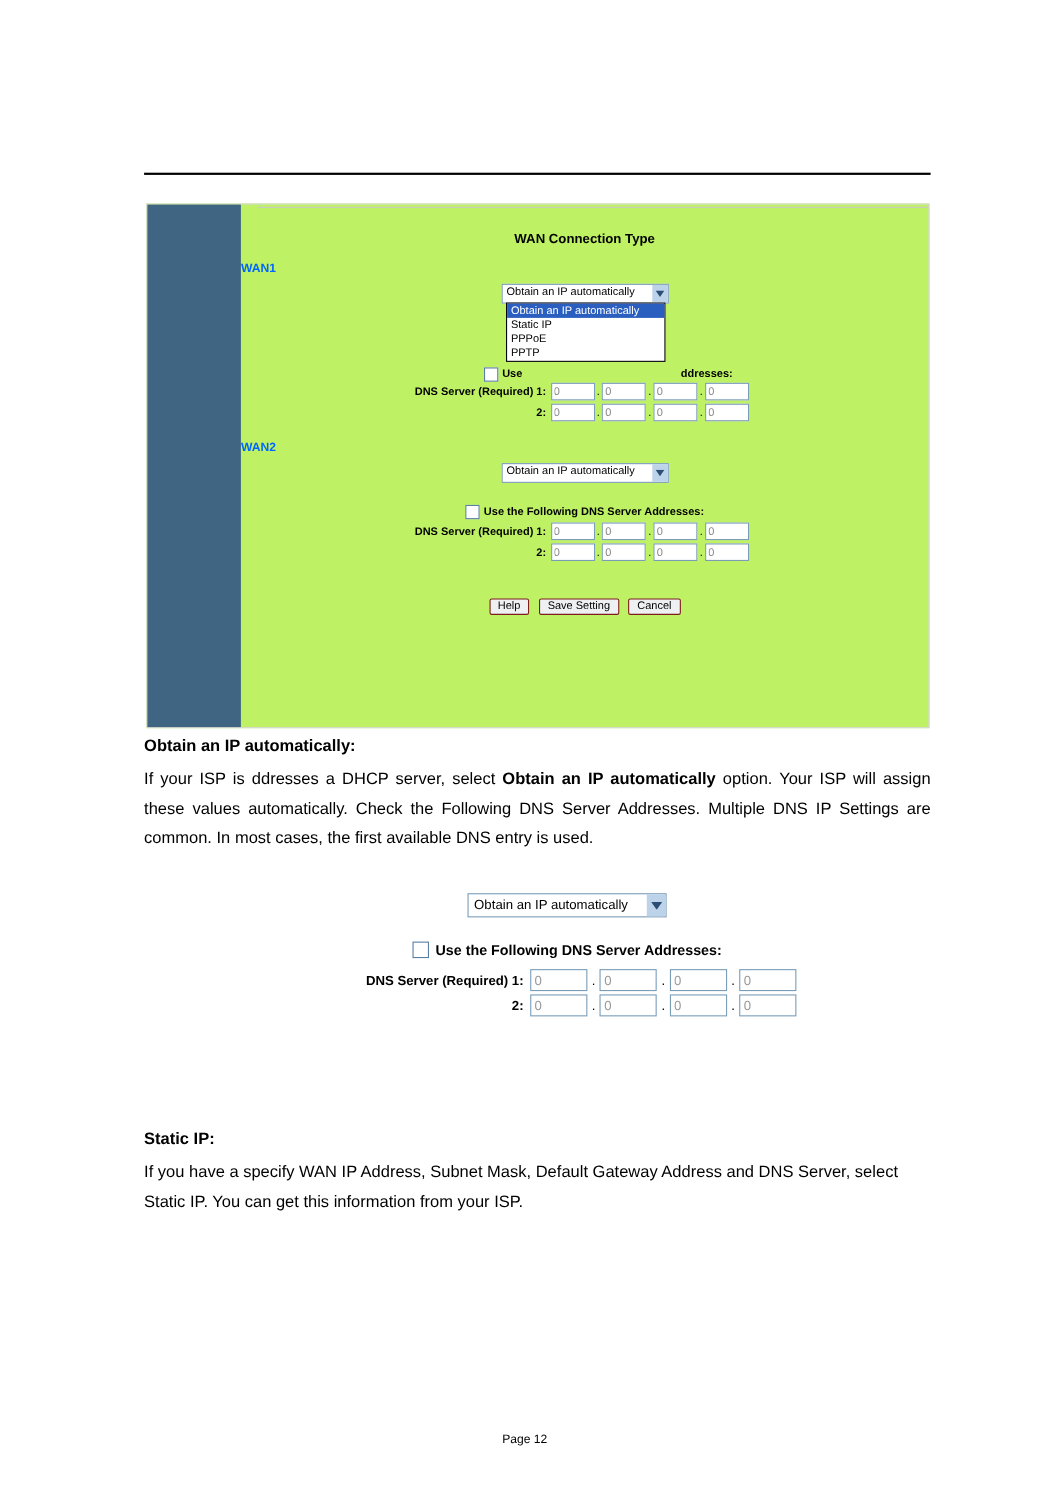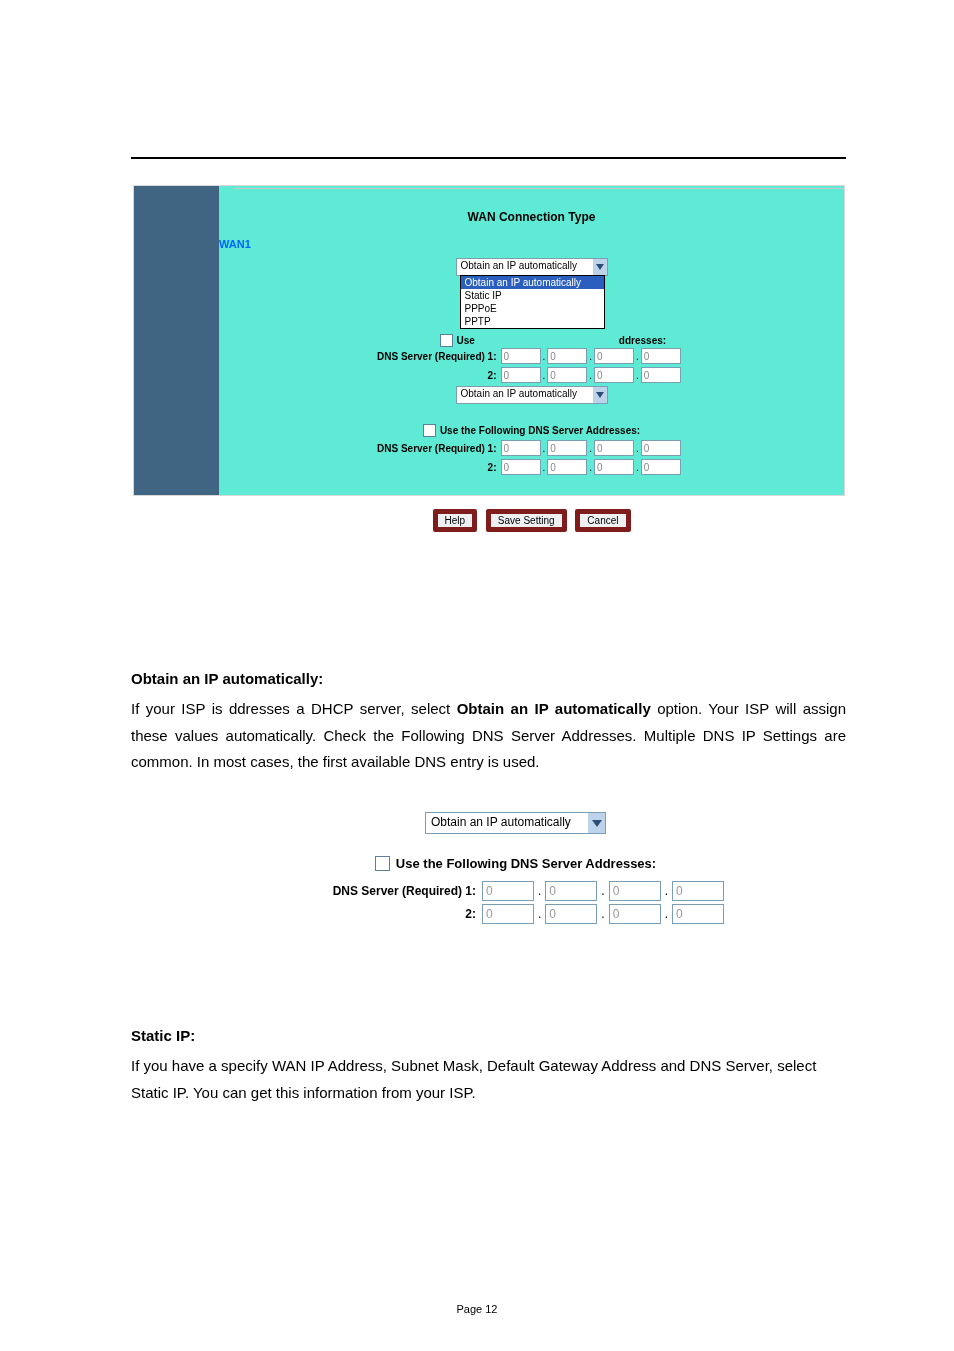--- a/index.html
+++ b/index.html
@@ -2,21 +2,21 @@
 <html><head>
 <meta charset="utf-8">
 <style>
   html, body { margin: 0; padding: 0; background: #fff; font-family: Arial, Helvetica, sans-serif; color: #000; }
   .page { width: 954px; margin: 0 auto; position: relative; min-height: 1351px; box-sizing: border-box; }
   .header-title { position: absolute; right: 110px; top: 128px; font-size: 20px; font-weight: bold; }
   .header-rule { position: absolute; left: 131px; right: 108px; top: 157px; border-top: 2px solid #000; }
   .page-number { position: absolute; left: 0; right: 0; bottom: 36px; text-align: center; font-size: 11px; color: #000; }
 
   
-  .shot1 { position: absolute; left: 133px; top: 185px; width: 712px; height: 311px; border: 1px solid #d8d8d8; background: #5eead4; box-sizing: border-box; }
+  .shot1 { position: absolute; left: 133px; top: 185px; width: 712px; height: 477px; border: 1px solid #d8d8d8; background: #bef264; box-sizing: border-box; }
   .shot1 .sidebar { position: absolute; left: 0; top: 0; width: 85px; height: 100%; background: #3f6583; }
   .shot1 .inner-rule { position: absolute; left: 100px; right: 0; top: 2px; border-top: 1px solid #c9c9c9; }
   .shot1 .content { position: absolute; left: 85px; right: 0; top: 0; bottom: 0; font-size: 10px; }
 
   .ct-title { text-align: center; font-weight: bold; font-size: 12px; margin-top: 24px; }
   .wan-name { text-align: left; color: #0066ff; font-weight: bold; font-size: 11px; margin-top: 14px; margin-bottom: 8px; }
 
   .form-area { width: 420px; margin: 0 auto; position: relative; }
   .row { display: flex; align-items: center; margin: 3px 0; }
   .lbl-r { width: 175px; text-align: right; font-weight: bold; font-size: 10px; padding-right: 4px; }
@@ -25,21 +25,21 @@
   .chk { width: 11px; height: 11px; border: 1px solid #5b7fa3; background: #fff; margin-right: 4px; flex: none; }
   .sel-combo { display: inline-flex; align-items: stretch; border: 1px solid #7a9db8; background: #fff; height: 16px; }
   .sel-combo .txt { font-size: 10px; padding: 1px 4px; min-width: 128px; }
   .sel-arrow { width: 14px; background: #bcd3e9; display: flex; align-items: center; justify-content: center; }
   .sel-arrow svg { display: block; }
 
   .dd-list { position: absolute; border: 1px solid #000; background: #fff; font-size: 10px; width: 143px; z-index: 5; }
   .dd-item { padding: 1px 4px; }
   .dd-item.sel { background: #2b5fbf; color: #fff; }
 
-  .btn { display: inline-block; border: 5px solid #7f1d1d; background: #eef0f2; font-size: 10px; padding: 1px 7px; margin: 0 3px; border-radius: 2px; }
+  .btn { display: inline-block; border: 1px solid #7f1d1d; background: #eef0f2; font-size: 10px; padding: 1px 7px; margin: 0 3px; border-radius: 2px; }
 
   
   .body-text { position: absolute; left: 131px; right: 108px; font-size: 15px; line-height: 1.78; text-align: justify; }
   .h-obtain { top: 666px; font-weight: bold; text-align: left; }
   .p-obtain { top: 696px; }
   .h-static { top: 1023px; font-weight: bold; text-align: left; }
   .p-static { top: 1053px; }
   .body-text b { font-weight: bold; }
 
   
@@ -108,20 +108,21 @@
           <input class="ip-in" value="0" style="">
           <span class="dot">.</span>
           <input class="ip-in" value="0" style="">
           <span class="dot">.</span>
           <input class="ip-in" value="0" style="">
           <span class="dot">.</span>
           <input class="ip-in" value="0" style="">
         </div>
       </div>
 
+      <div class="wan-name" style="margin-top:18px;">WAN2</div>
       <div class="form-area">
         <div class="row" style="justify-content:center;">
           <div class="sel-combo">
             <span class="txt">Obtain an IP automatically</span>
             <span class="sel-arrow">
               <svg width="8" height="6" viewBox="0 0 8 6">
                   <path d="M0 0 L8 0 L4 6 Z" fill="#2b4e77"></path>
                 </svg>
             </span>
           </div>

